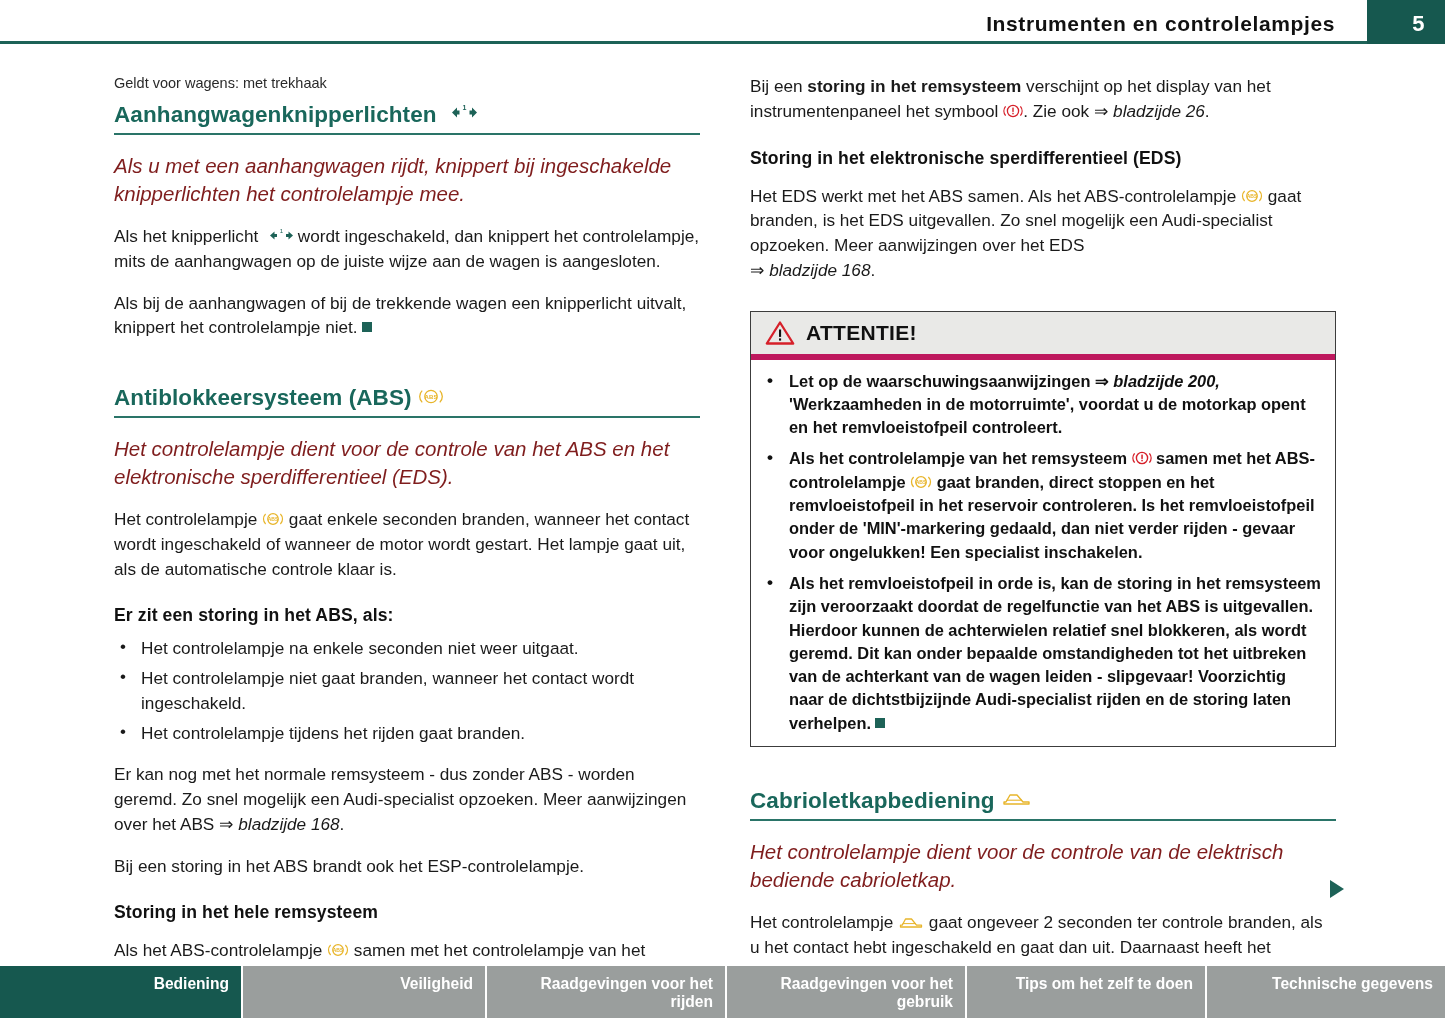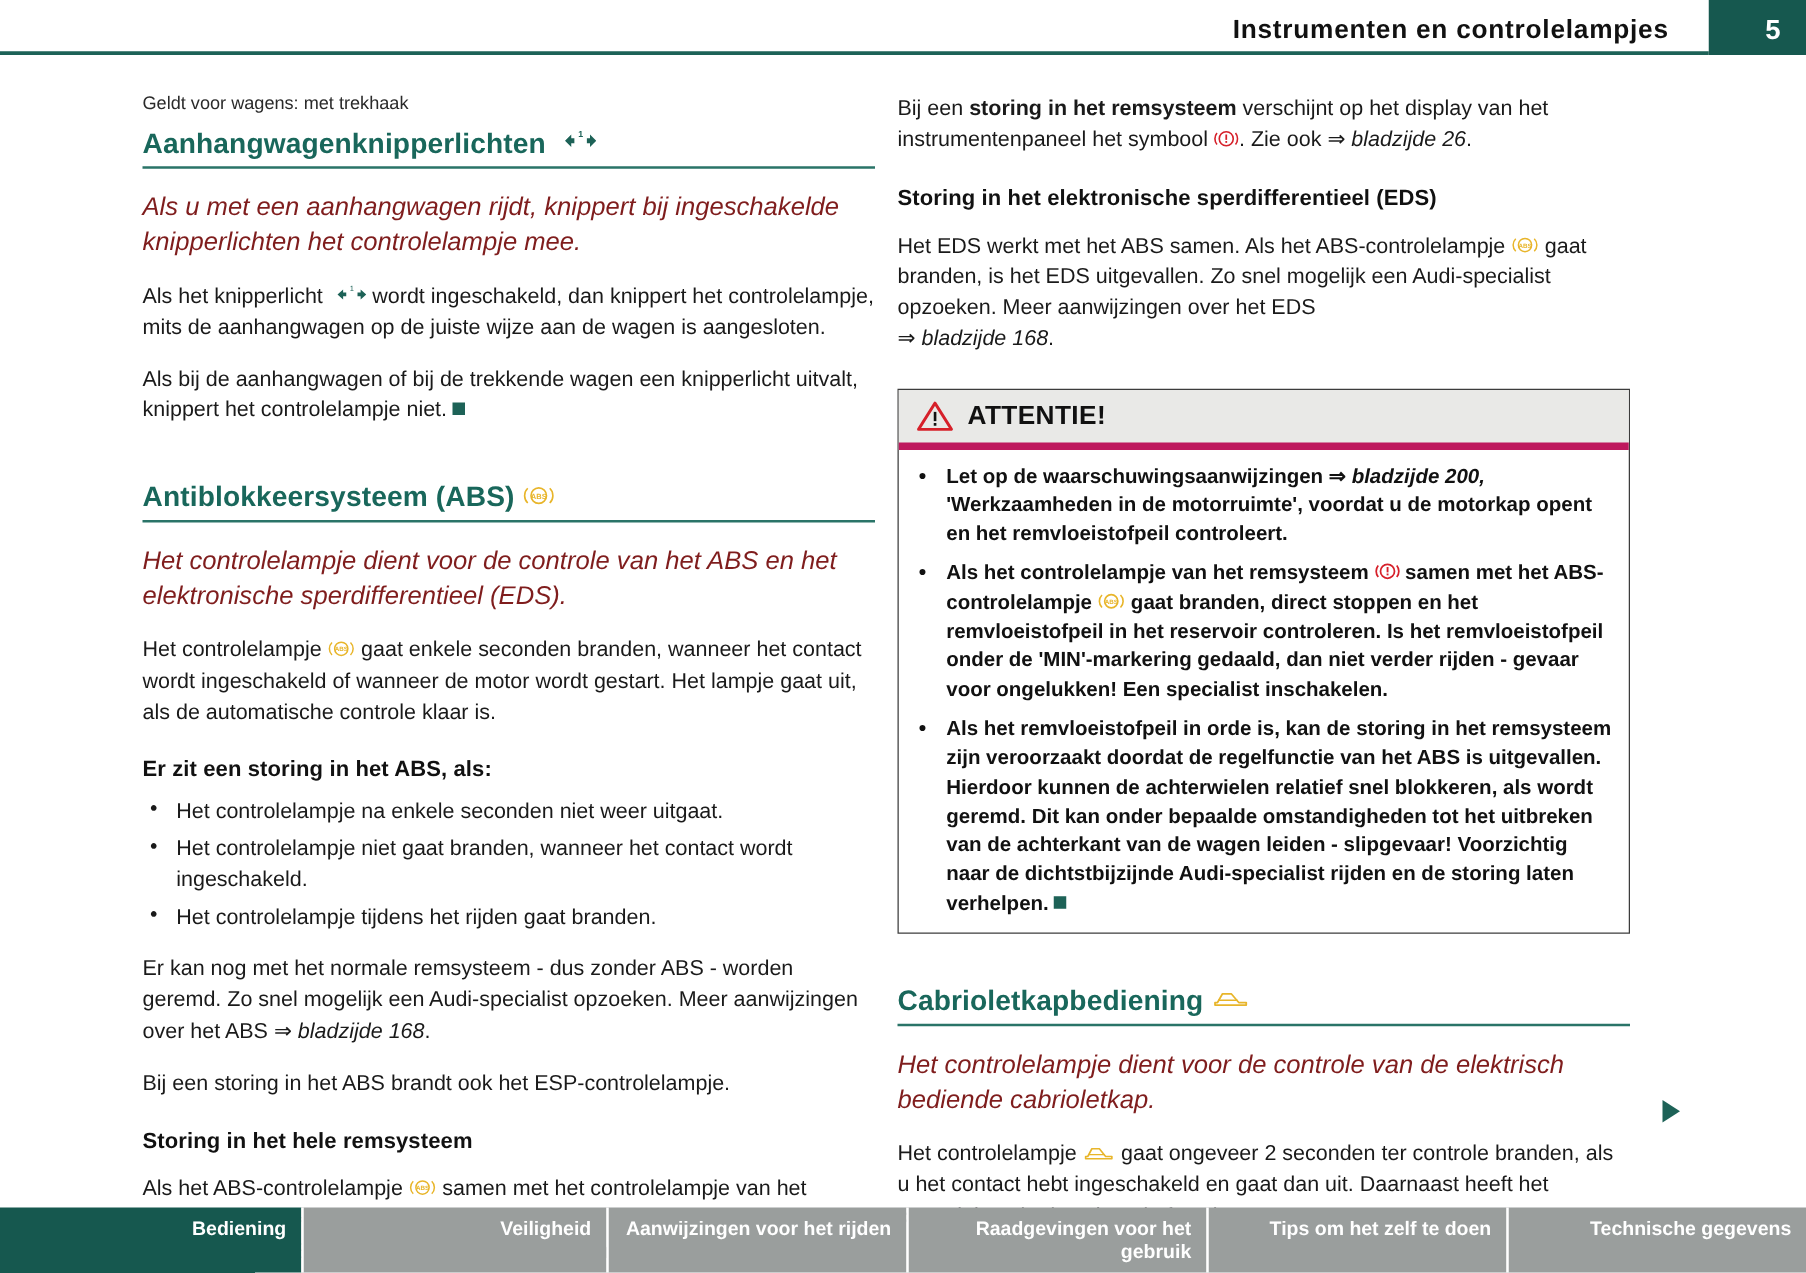--- a/index.html
+++ b/index.html
@@ -59,21 +59,21 @@
     background: #1d6257;
   }
 
   
   .col {
     position: absolute;
     top: 74px;
     width: 586px;
   }
   .col-left  { left: 114px; }
-  .col-right { left: 718px; }
+  .col-right { left: 750px; }
 
   
   .kicker {
     font-size: 14.5px;
     color: #2a2a2a;
     margin: 0 0 9px 0;
     line-height: 1.25;
   }
   h2.section-title {
     font-size: 22.5px;
@@ -453,17 +453,17 @@
     </span><span> gaat ongeveer 2 seconden ter controle branden, als u het contact hebt ingeschakeld en gaat dan uit. Daarnaast heeft het controlelampje de volgende functies:</span>
   </p>
 
 </div>
 
 <div class="cont-arrow"></div>
 
 <div class="footer">
   <div class="tab tab-0 active">Bediening</div>
   <div class="tab tab-1">Veiligheid</div>
-  <div class="tab tab-2">Aanwijzingen voor het rijden</div>
+  <div class="tab tab-2">Raadgevingen voor het rijden</div>
   <div class="tab tab-3">Raadgevingen voor het gebruik</div>
   <div class="tab tab-4">Tips om het zelf te doen</div>
   <div class="tab tab-5">Technische gegevens</div>
 </div>
 
 </body></html>

